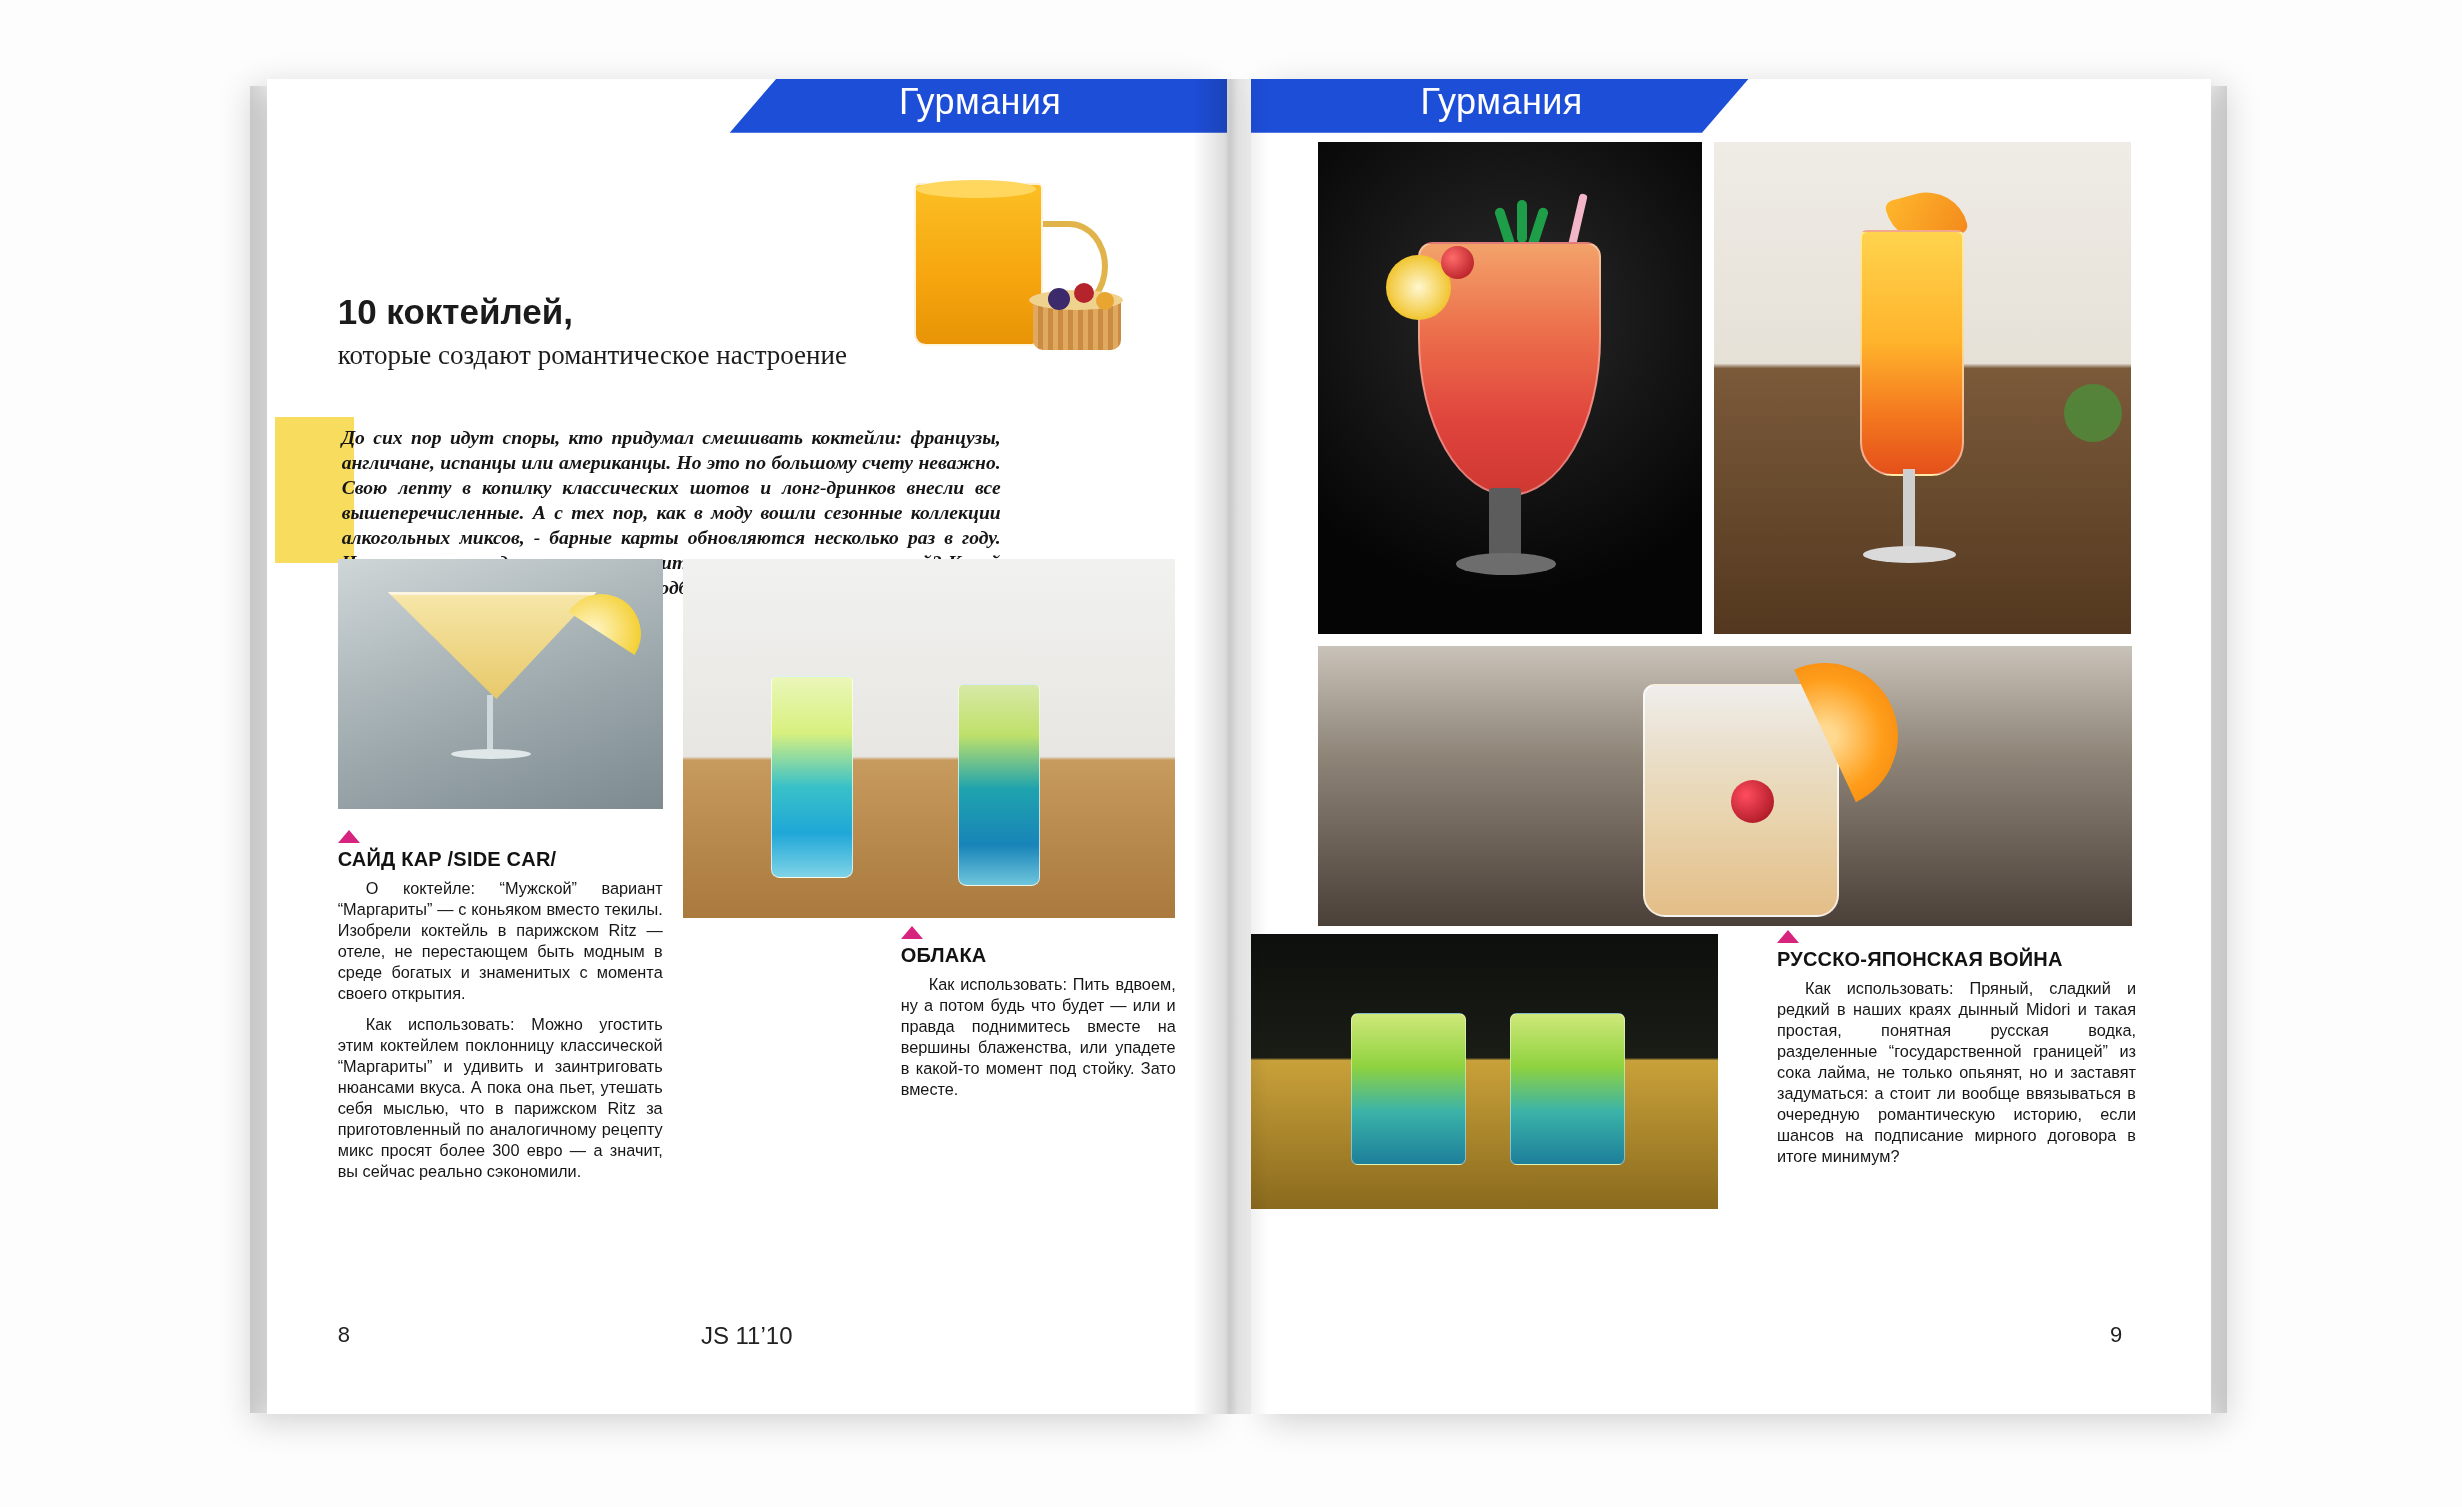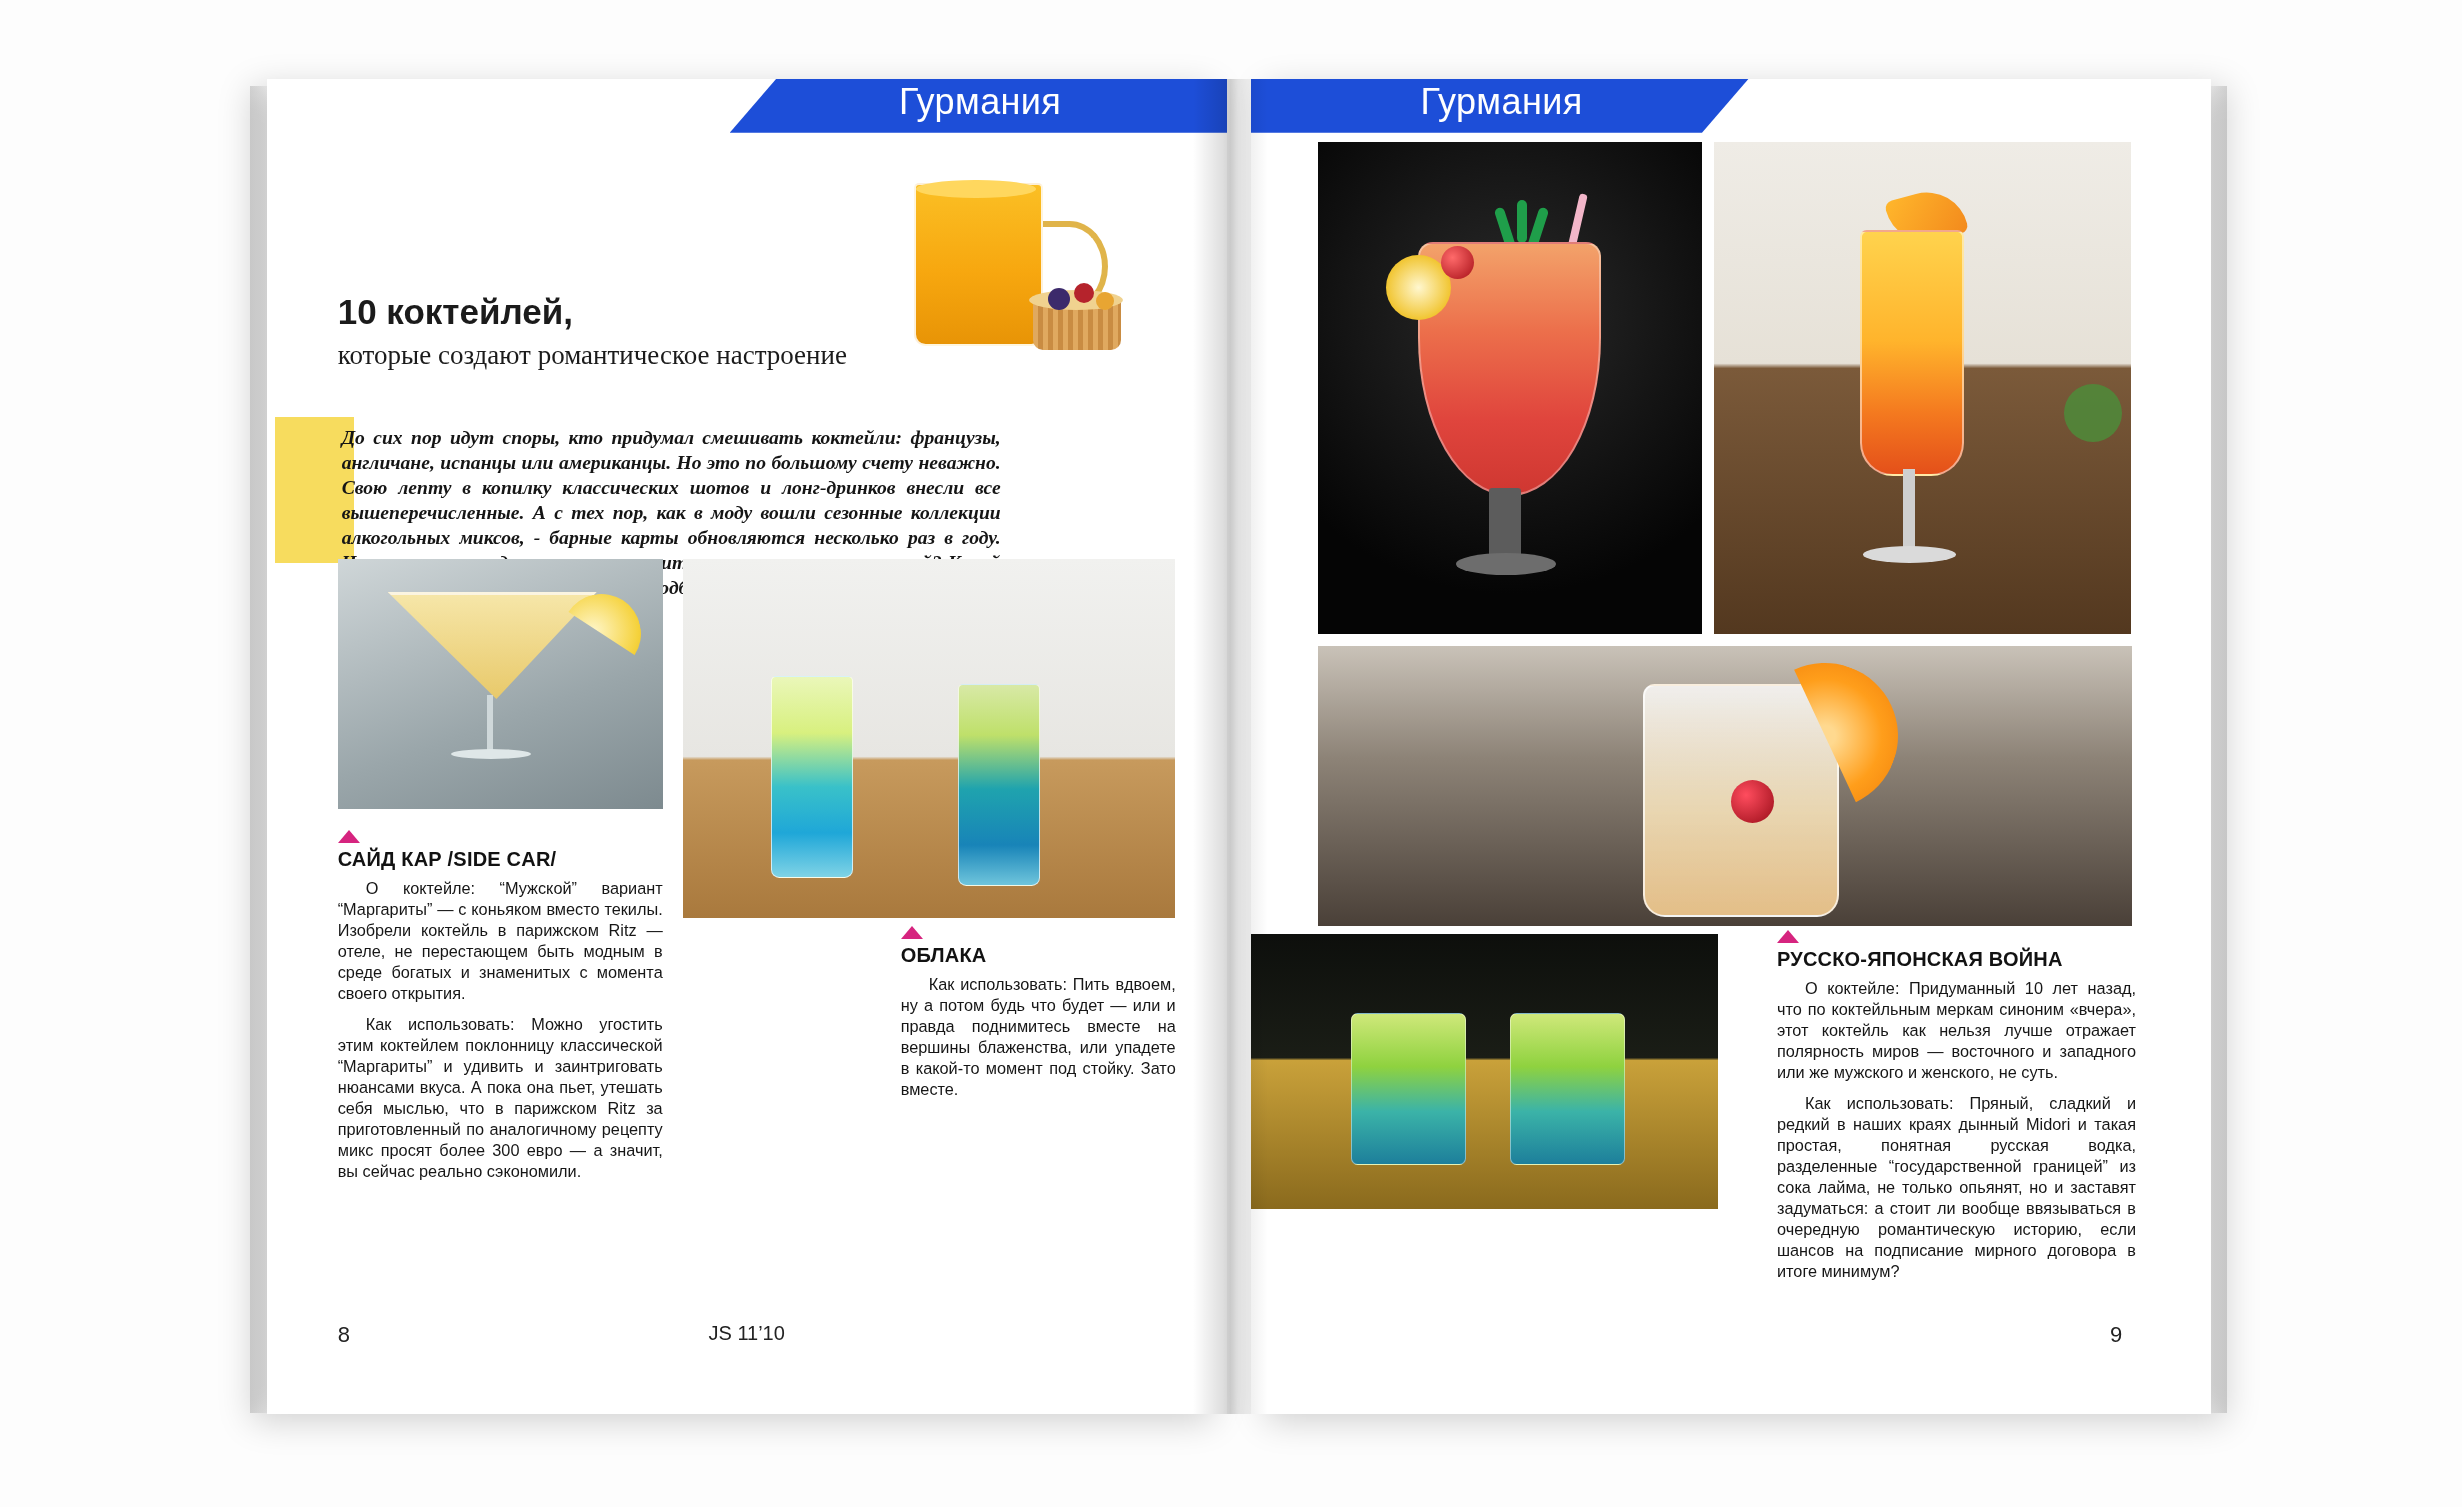--- a/index.html
+++ b/index.html
@@ -95,21 +95,21 @@
   }
   .body-col{
     font-size:16.3px;line-height:21px;text-align:justify;color:#161616;
   }
   .body-col p{margin:0 0 0 0;text-indent:28px;}
   .body-col p+p{margin-top:10px;}
   #col-sidecar{position:absolute;left:71px;top:751px;width:325px;}
   #col-oblaka{position:absolute;left:634px;top:847px;width:275px;}
   .marker-row{display:flex;align-items:flex-end;gap:0;margin-bottom:5px;}
   .page-num-l{position:absolute;left:71px;top:1243px;font-size:22px;color:#222;}
-  .folio{position:absolute;left:0;top:1243px;width:960px;text-align:center;font-size:20px;color:#222;}
+  .folio{position:absolute;left:0;top:1243px;width:960px;text-align:center;font-size:24px;color:#222;}
   
   #img-hurricane{
     position:absolute;left:67px;top:63px;width:384px;height:492px;background:#000;overflow:hidden;
   }
   #img-flute{
     position:absolute;left:463px;top:63px;width:417px;height:492px;background:#241a12;overflow:hidden;
   }
   #img-orange{
     position:absolute;left:67px;top:567px;width:814px;height:280px;background:#222;overflow:hidden;
   }
@@ -339,21 +339,20 @@
         <div class="gr-shot" style="left:259px;top:79px;"></div>
       </div>
     </div>
 
     <div id="col-rjw">
       <div class="marker-row">
         <div class="tri"></div>
       </div>
       <div class="col-head">РУССКО-ЯПОНСКАЯ ВОЙНА</div>
       <div class="body-col" style="margin-top:6.7px;">
-        <p>О коктейле: Придуманный 10 лет назад, что по коктейльным меркам синоним «вчера», этот коктейль как нельзя лучше отражает полярность миров — восточного и западного или же мужского и женского, не суть.</p>
         <p>Как использовать: Пряный, сладкий и редкий в наших краях дынный Midori и такая простая, понятная русская водка, разделенные “государственной границей” из сока лайма, не только опьянят, но и заставят задуматься: а стоит ли вообще ввязываться в очередную романтическую историю, если шансов на подписание мирного договора в итоге минимум?</p>
       </div>
     </div>
 
     <div class="page-num-r">9</div>
   </div>
 
   <div id="gutter"></div>
 </div>
 

